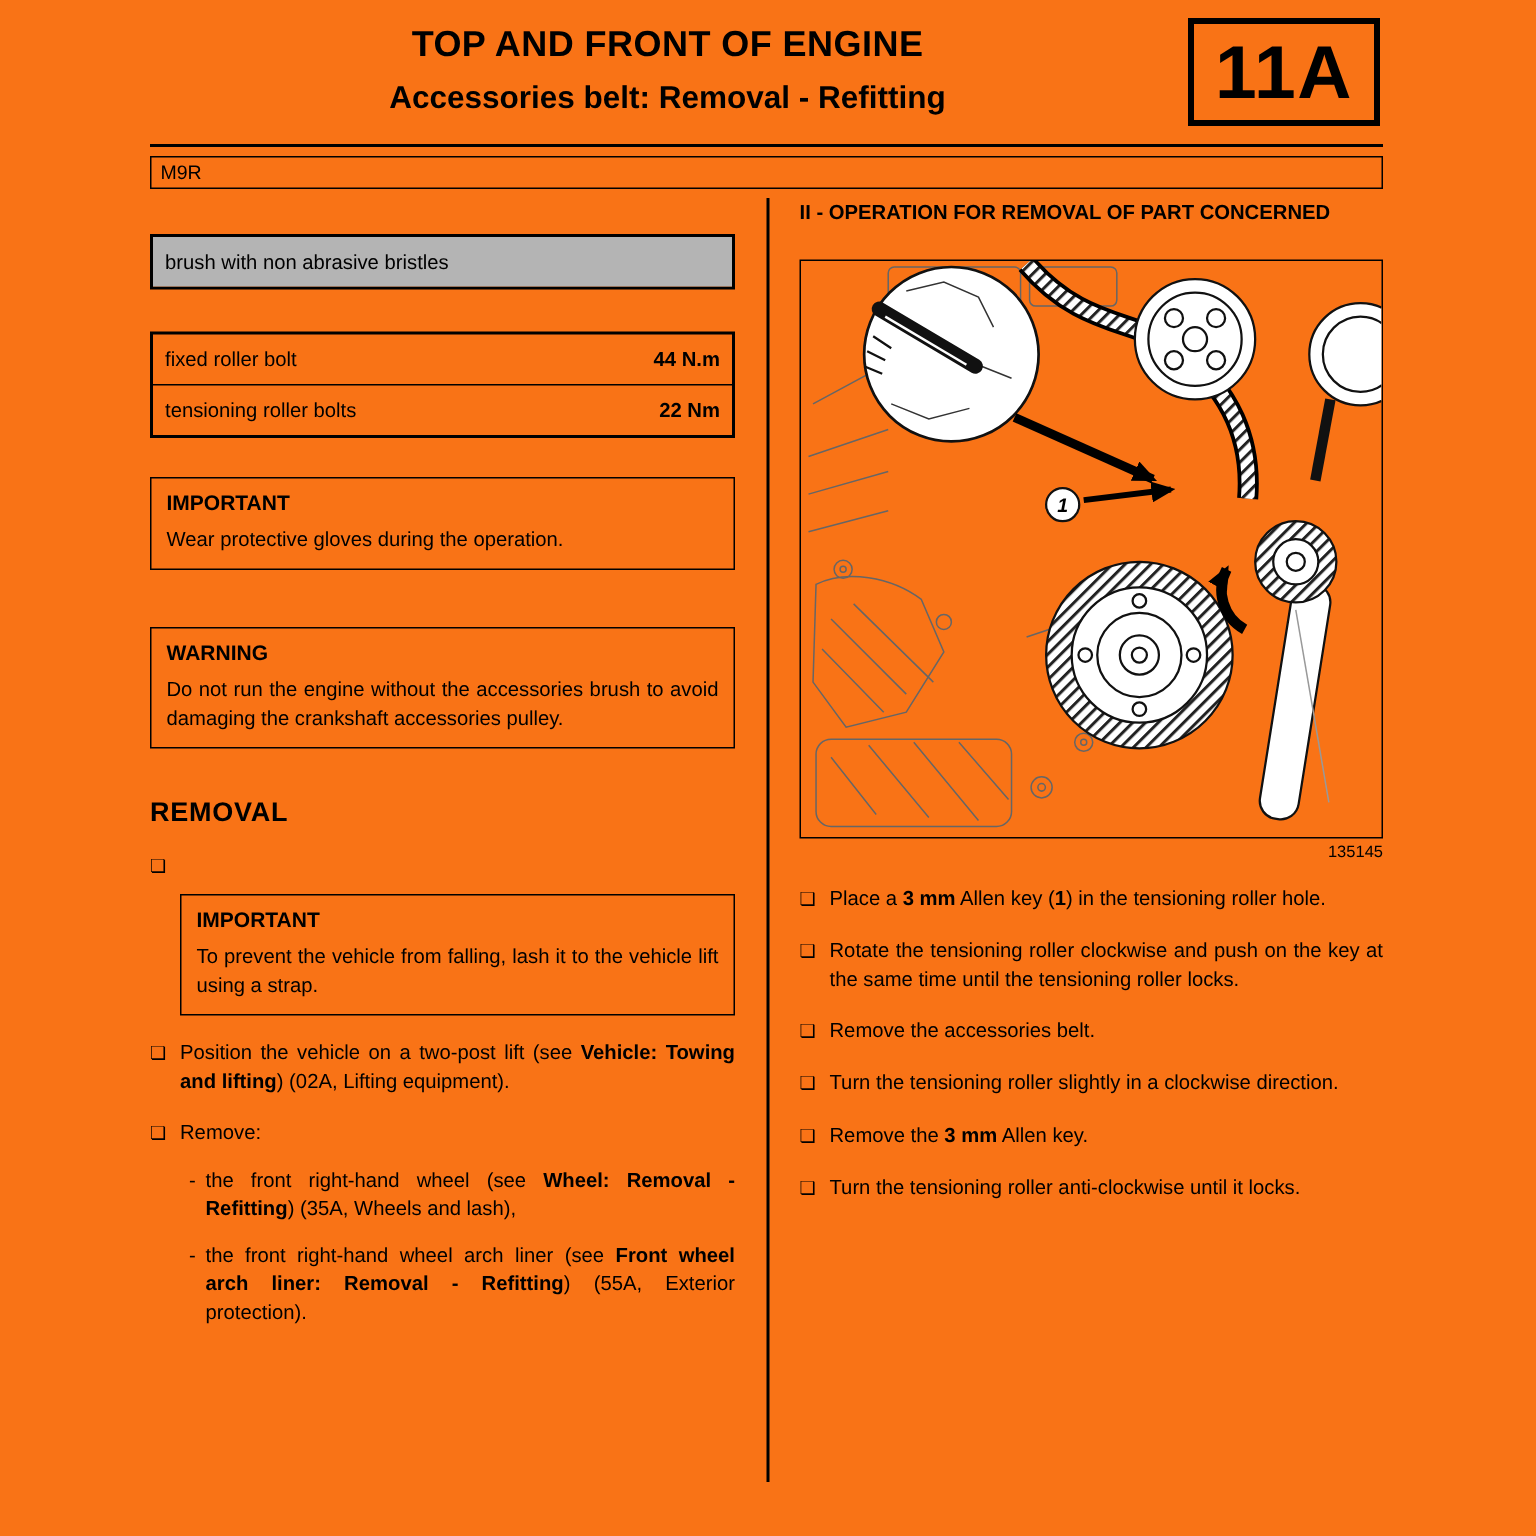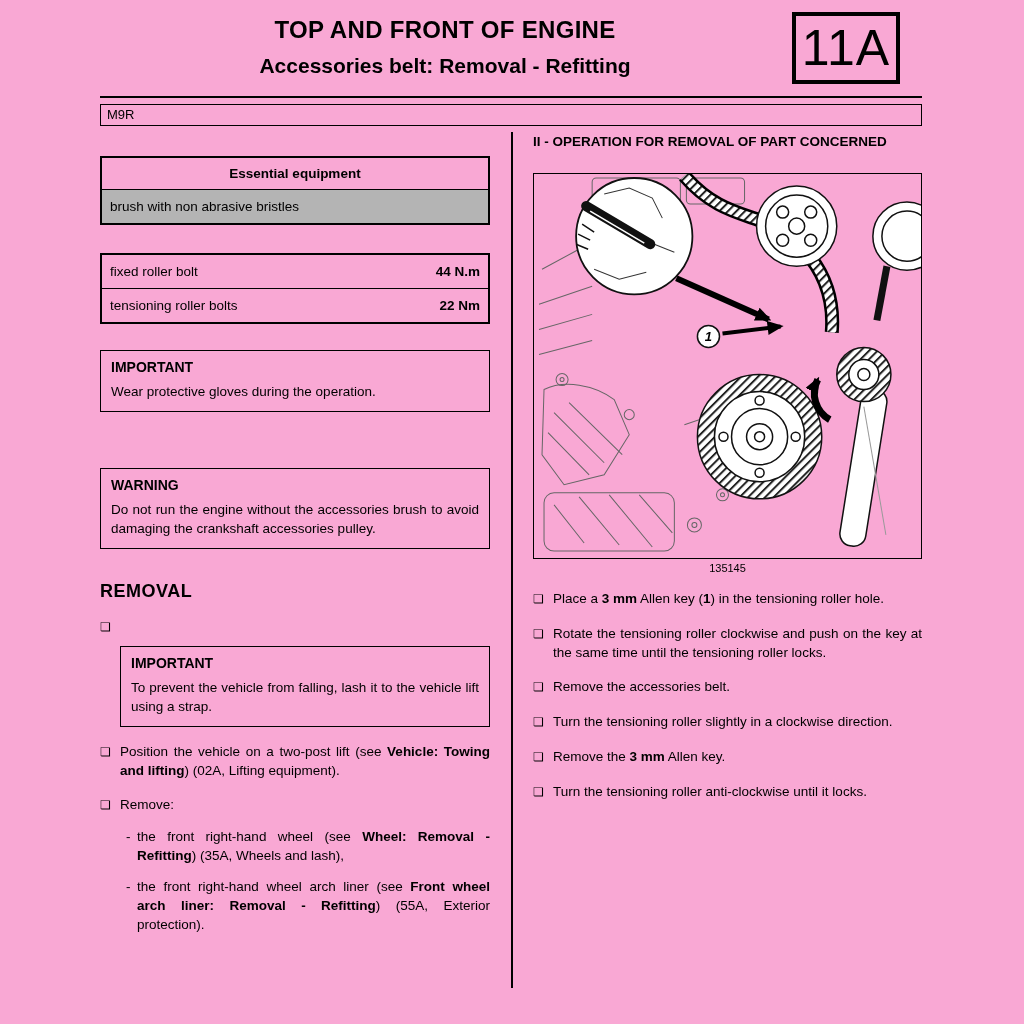--- a/index.html
+++ b/index.html
@@ -1,28 +1,28 @@
 <!DOCTYPE html>
 <html><head>
 <meta charset="utf-8">
 <style>
   * { margin:0; padding:0; box-sizing:border-box; }
   body { background:#fff; }
   .page {
-    position:relative; width:1024px; height:1024px; background:#f9a8d4;
+    position:relative; width:1024px; height:1024px; background:#f97316;
     font-family:"Liberation Sans", sans-serif; color:#000;
   }
   
   .header-titles { position:absolute; left:100px; top:16px; width:690px; text-align:center; }
   .title { font-size:24px; font-weight:bold; letter-spacing:0.3px; }
   .subtitle { font-size:21px; font-weight:bold; margin-top:10px; }
   .section-box {
-    position:absolute; left:792px; top:12px; width:108px; height:72px;
+    position:absolute; left:792px; top:12px; width:128px; height:72px;
     border:4px solid #000; display:flex; align-items:center; justify-content:center;
-    font-size:50px; font-weight:normal; letter-spacing:1px;
+    font-size:50px; font-weight:bold; letter-spacing:1px;
   }
   .header-rule { position:absolute; left:100px; top:96px; width:822px; height:2px; background:#000; }
   .model-box {
     position:absolute; left:100px; top:104px; width:822px; height:22px;
     border:1.5px solid #000; font-size:13px; padding:2px 6px;
   }
   .vdivider { position:absolute; left:511px; top:132px; width:1.5px; height:856px; background:#000; }
 
   
   .col-left  { position:absolute; left:100px; top:140px; width:390px; }
@@ -38,38 +38,38 @@
                display:flex; align-items:center; justify-content:center; gap:7px; }
   .tq-row { display:flex; justify-content:space-between; font-size:13.5px; padding:9px 8px; border-bottom:1.5px solid #000; }
   .tq-row:last-child { border-bottom:none; }
   .tq-value { font-weight:bold; }
 
   
   .note-box { border:1.5px solid #000; padding:8px 10px 10px 10px; font-size:13.5px; }
   .note-title { font-weight:bold; font-size:14px; margin-bottom:7px; }
   .note-body { line-height:19px; text-align:justify; }
   .mt26 { margin-top:26px; }
-  .mt38 { margin-top:56px; }
+  .mt38 { margin-top:38px; }
   .inner-note { margin-left:20px; margin-top:12px; }
 
   
   .removal-heading { margin-top:32px; font-size:18px; font-weight:bold; letter-spacing:0.5px; }
   .sec-heading { margin-top:38px; font-size:13.5px; font-weight:bold; line-height:19px; }
 
   
   .lone-bullet { margin-top:18px; font-size:12px; }
   .bullet { display:flex; margin-top:15px; font-size:13.5px; line-height:19px; }
   .bullet .glyph { flex:0 0 20px; font-size:12px; padding-top:1px; }
   .btext { flex:1; text-align:justify; }
   .sub-item { display:flex; margin-left:26px; margin-top:12px; font-size:13.5px; line-height:19px; }
   .sub-item .dash { flex:0 0 11px; }
 
   
   .figure-box { margin-top:22px; border:1.5px solid #000; width:389px; height:386px; overflow:hidden; }
-  .fig-num { text-align:center; font-size:11px; margin-top:3px; }
+  .fig-num { text-align:right; font-size:11px; margin-top:3px; }
   .steps { margin-top:6px; }
   .tq-icon { display:inline-block; }
 </style>
 </head>
 <body>
 
 <div class="page">
 
   <div class="header-titles">
     <div class="title">TOP AND FRONT OF ENGINE</div>
@@ -78,21 +78,20 @@
   <div class="section-box">11A</div>
   <div class="header-rule"></div>
   <div class="model-box">
     <span>M9R</span>
   </div>
   <div class="vdivider"></div>
 
   <div class="col-left">
 
     <div class="eq-table">
-      <div class="eq-header">Essential equipment</div>
       <div class="eq-row">brush with non abrasive bristles</div>
     </div>
 
     <div class="tq-table">
       <div class="tq-row">
         <span>fixed roller bolt</span>
         <span class="tq-value">44 N.m</span>
       </div>
       <div class="tq-row">
         <span>tensioning roller bolts</span>

